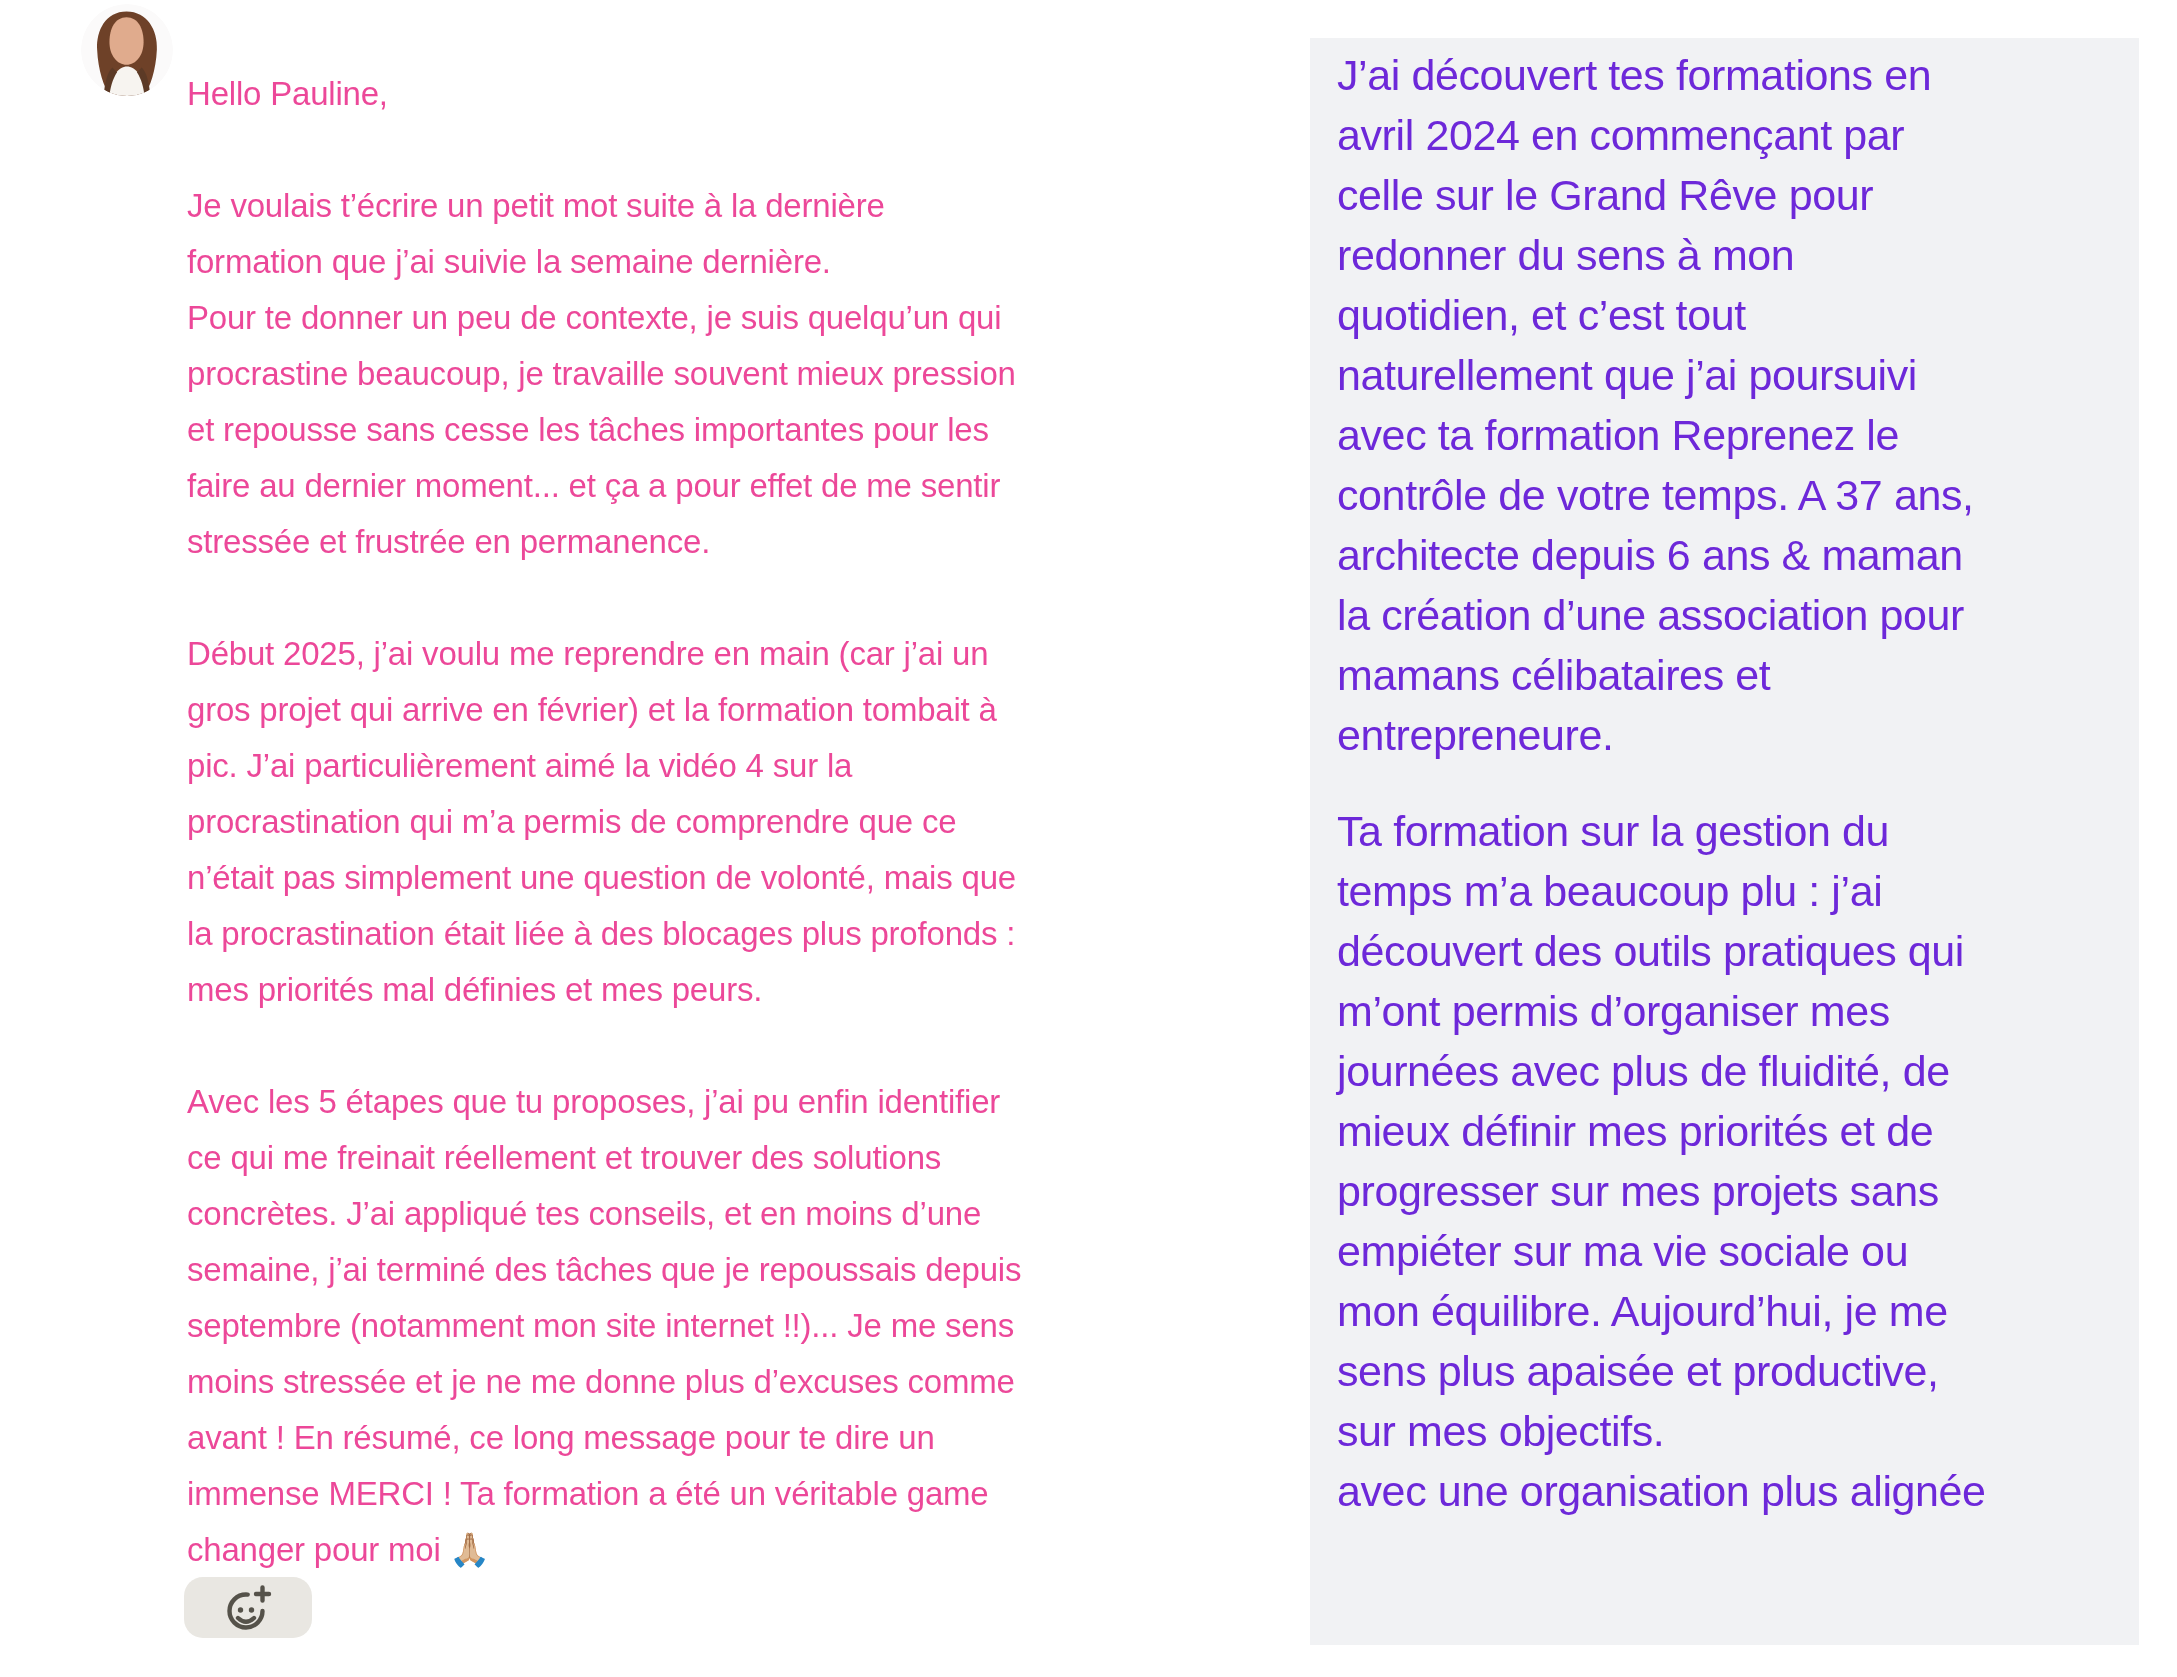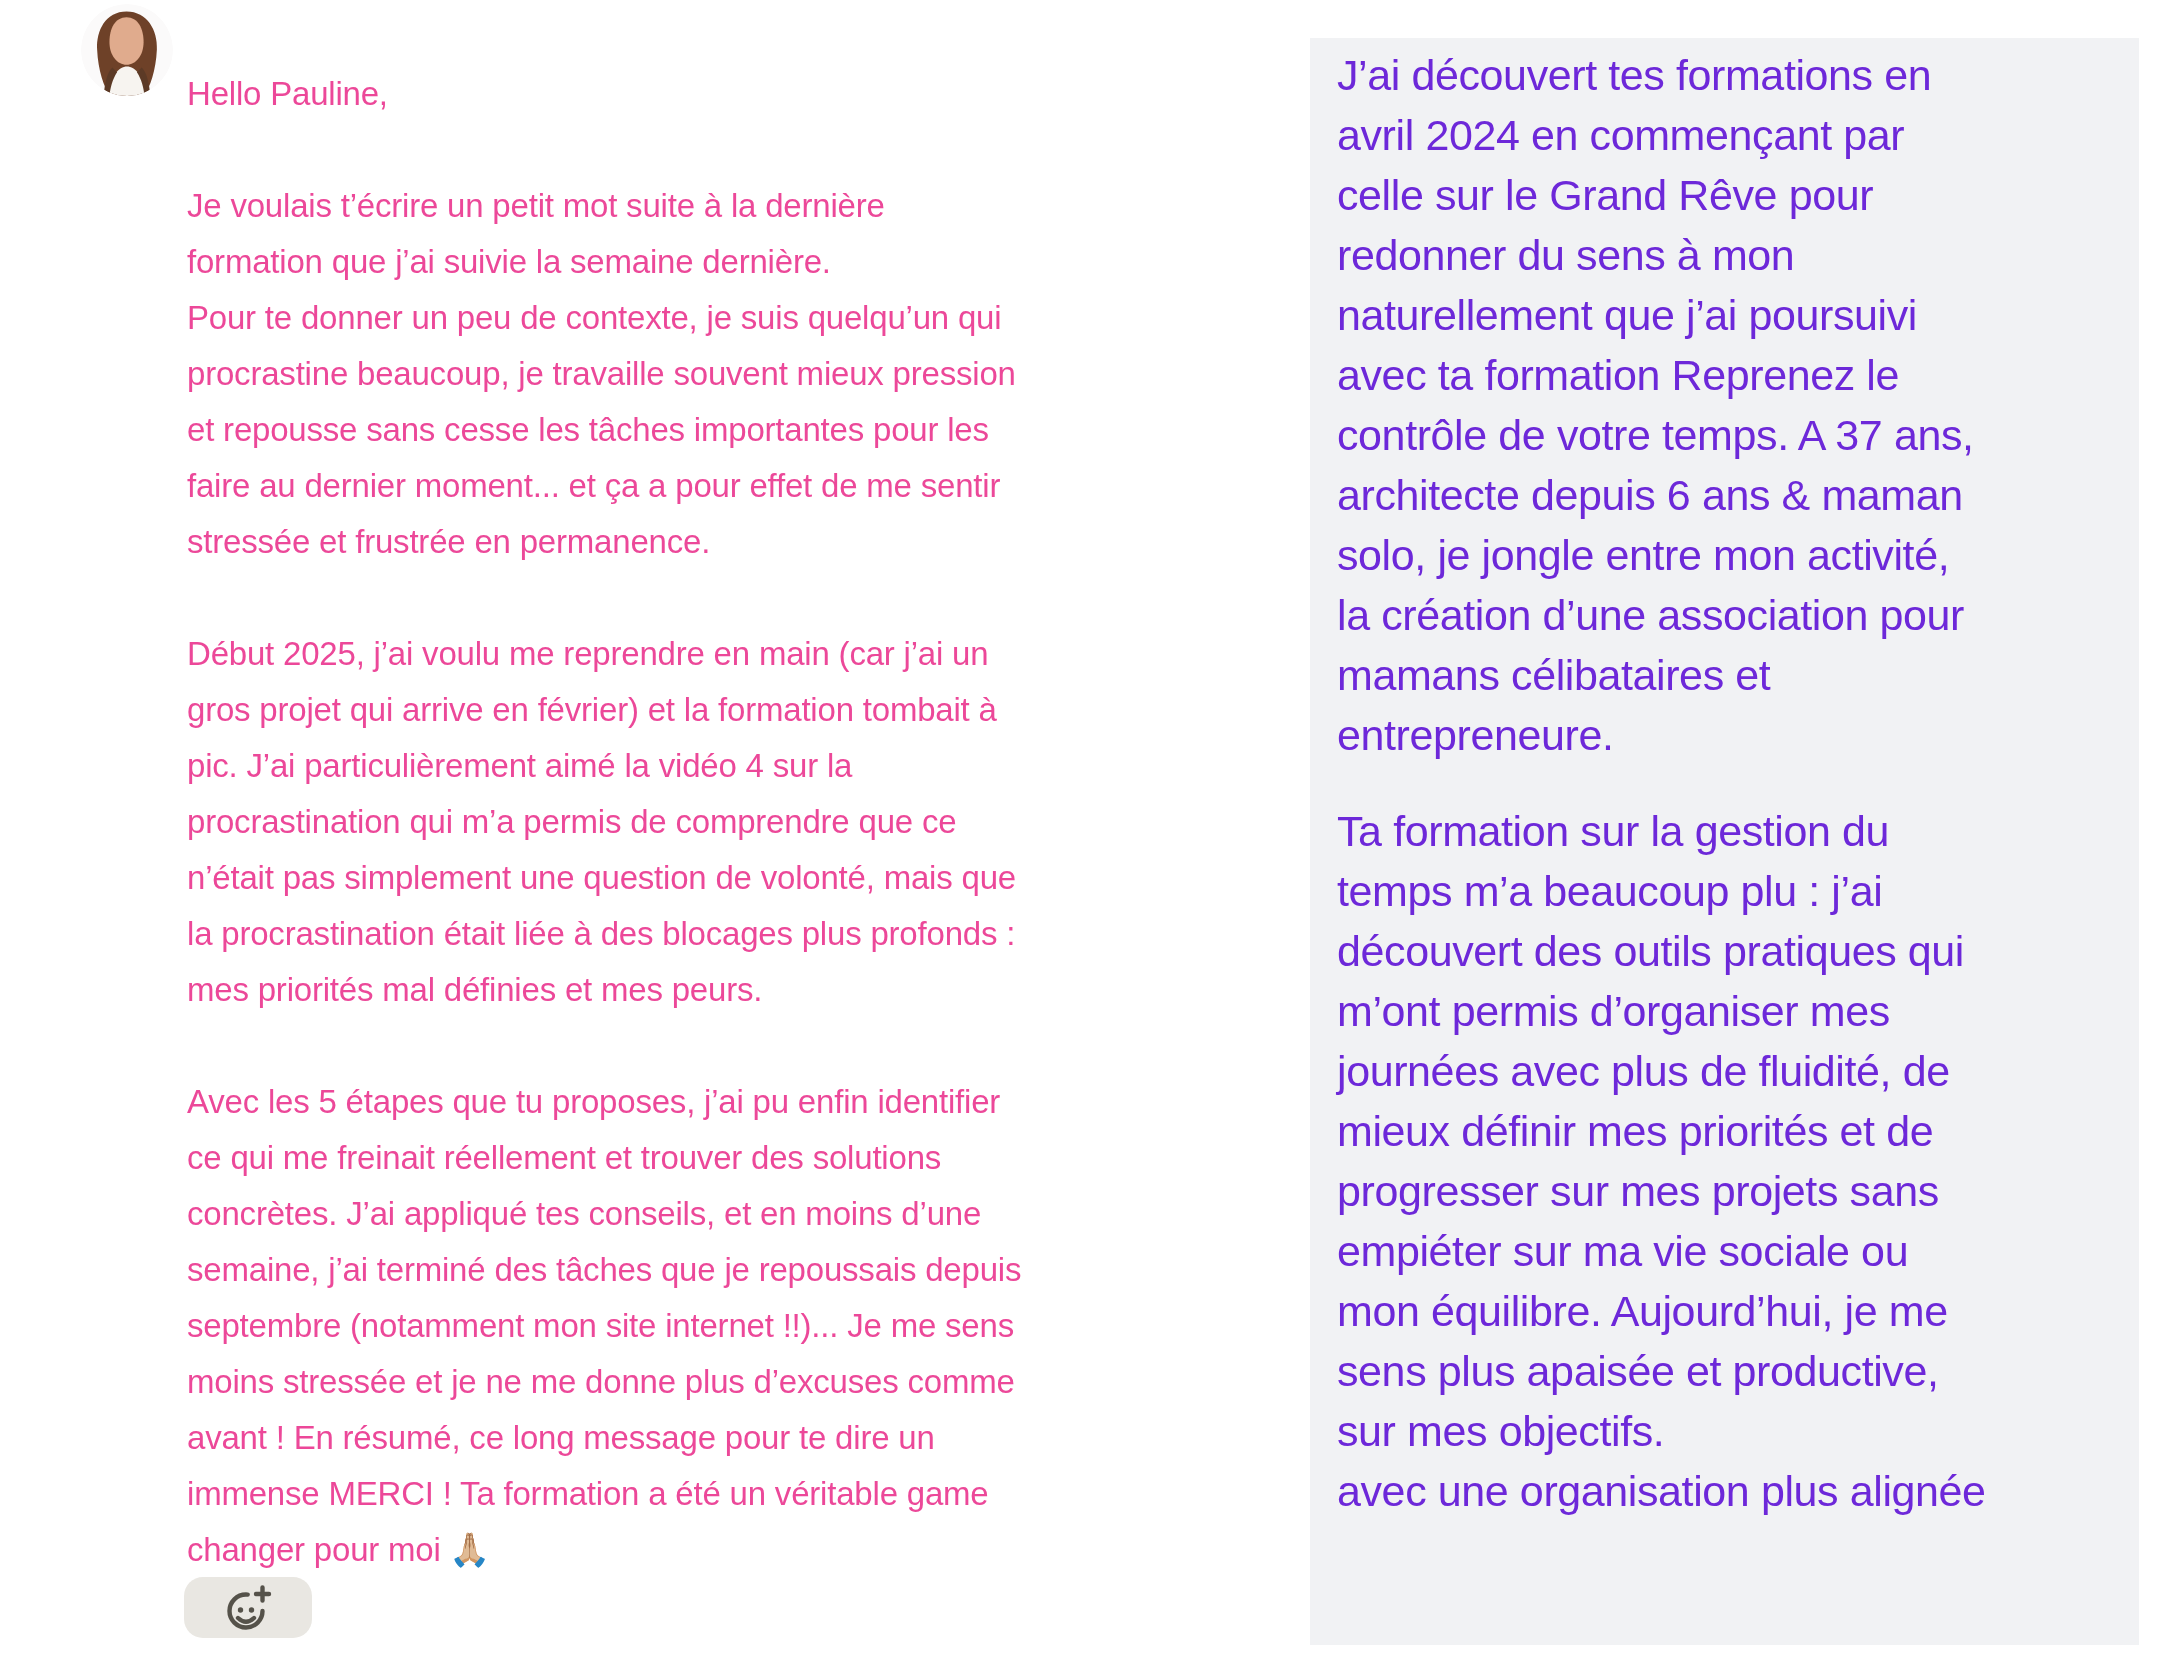--- a/index.html
+++ b/index.html
@@ -124,25 +124,25 @@
   </button>
 
 </section>
 
 <section class="right-panel">
   <div class="para">
       <div class="line">J’ai découvert tes formations en</div>
       <div class="line">avril 2024 en commençant par</div>
       <div class="line">celle sur le Grand Rêve pour</div>
       <div class="line">redonner du sens à mon</div>
+      <div class="line">quotidien, et c’est tout</div>
       <div class="line">naturellement que j’ai poursuivi</div>
       <div class="line">avec ta formation Reprenez le</div>
       <div class="line">contrôle de votre temps. A 37 ans,</div>
       <div class="line">architecte depuis 6 ans &amp; maman</div>
-      <div class="line">solo, je jongle entre mon activité,</div>
       <div class="line">la création d’une association pour</div>
       <div class="line">mamans célibataires et</div>
       <div class="line">entrepreneure.</div>
     </div>
   <div class="para">
       <div class="line">Ta formation sur la gestion du</div>
       <div class="line">temps m’a beaucoup plu : j’ai</div>
       <div class="line">découvert des outils pratiques qui</div>
       <div class="line">m’ont permis d’organiser mes</div>
       <div class="line">journées avec plus de fluidité, de</div>

